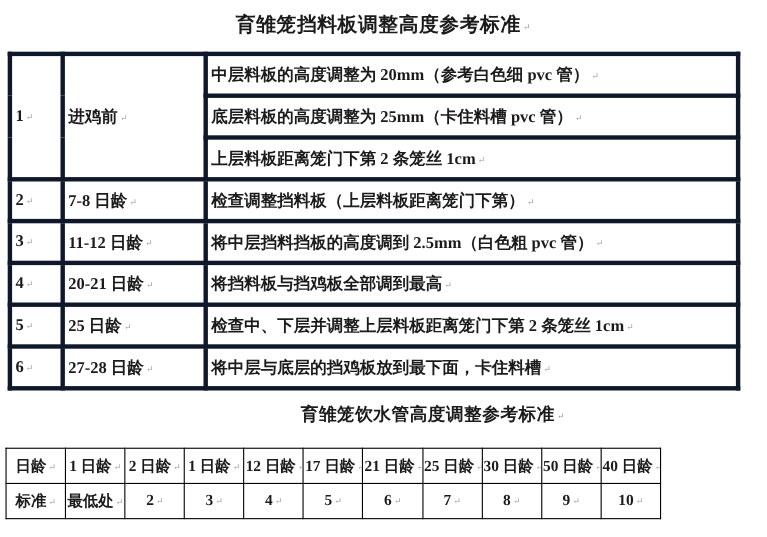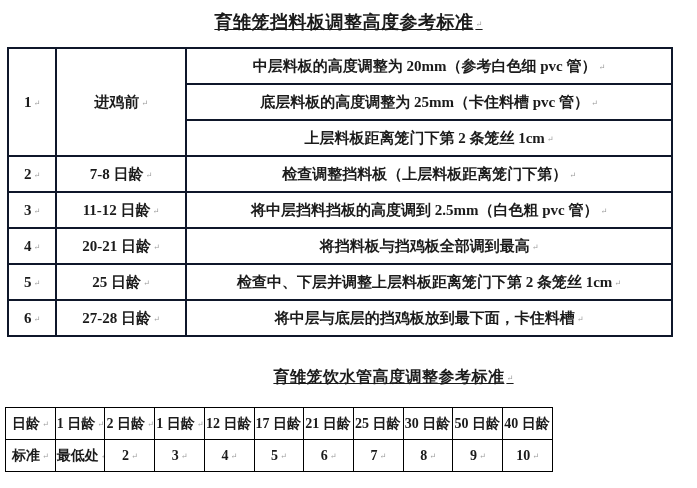--- a/index.html
+++ b/index.html
@@ -17,53 +17,52 @@
     overflow: hidden;
   }
   .doc-title {
     position: absolute;
     left: 0;
     width: 697px;
     text-align: center;
     font-size: 18px;
     letter-spacing: 0.5px;
     white-space: nowrap;
-    text-decoration: underline;
   }
   #title1 { top: 10px; }
   #title2 { top: 367px; font-size: 16px; margin-left: 45px; }
 
   table.doc-table {
     position: absolute;
     border-collapse: collapse;
     table-layout: fixed;
     background: #ffffff;
   }
   #table1 {
     left: 7px;
     top: 47px;
     width: 666px;
   }
   #table1 td {
-    border: 2px solid #0f172a;
-    text-align: center;
+    border: 4px solid #0f172a;
+    text-align: left;
     vertical-align: middle;
     font-size: 15px;
     height: 34px;
     padding: 0 3px;
     overflow: hidden;
     white-space: nowrap;
   }
   #table1 col.c-no    { width: 48px; }
   #table1 col.c-stage { width: 130px; }
 
   #table2 {
     left: 5px;
     top: 407px;
-    width: 548px;
+    width: 596px;
   }
   #table2 td {
     border: 1.5px solid #000000;
     text-align: center;
     vertical-align: middle;
     font-size: 14px;
     height: 31px;
     padding: 0 1px;
     overflow: hidden;
     white-space: nowrap;

